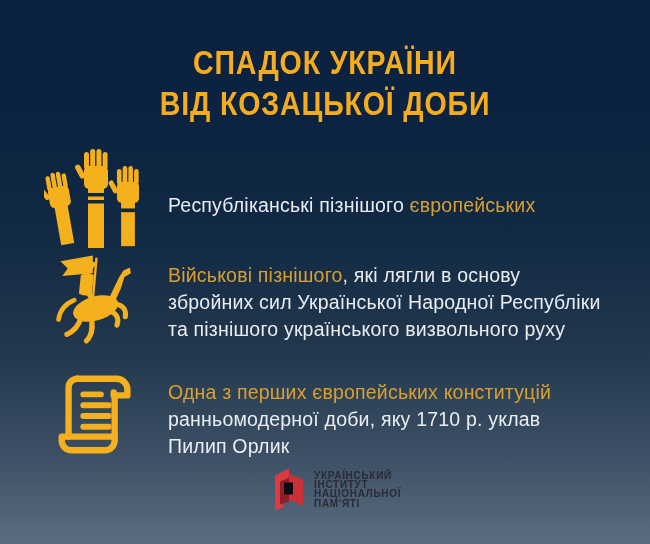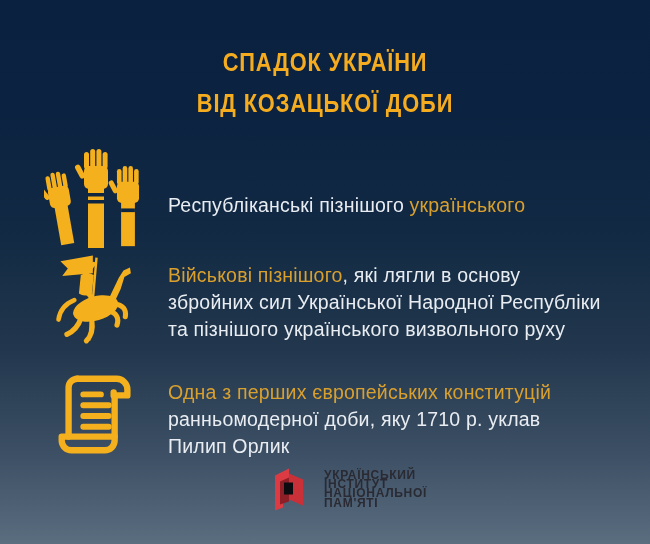--- a/index.html
+++ b/index.html
@@ -8,21 +8,21 @@
     width:650px;height:544px;
     overflow:hidden;
     font-family:"Liberation Sans", sans-serif;
     background:linear-gradient(180deg,
       #0a2240 0%, #0b2340 20%, #112943 42%,
       #22374d 64%, #3d5065 84%, #5b6e80 100%);
   }
   .title{
     position:absolute;top:42px;left:0;width:650px;
     text-align:center;color:#f5ac1f;
-    font-weight:700;font-size:26px;line-height:41px;
+    font-weight:700;font-size:34px;line-height:41px;
     letter-spacing:1px;
   }
   .title-line{display:block;transform:scaleX(0.84);transform-origin:50% 50%;}
   .icon{position:absolute;}
   .icon-hands{left:44px;top:148px;width:100px;height:100px;}
   .icon-horseman{left:40px;top:250px;width:102px;height:102px;}
   .icon-scroll{left:48px;top:366px;width:98px;height:98px;}
   .rowtext{
     position:absolute;left:168px;
     font-size:19.5px;line-height:27px;
@@ -30,22 +30,22 @@
     letter-spacing:0.2px;
   }
   .rowtext-1{top:192px;}
   .rowtext-2{top:262px;}
   .rowtext-3{top:379px;}
   .seg-white{color:#e9edf2;}
   .seg-gold{color:#d9a02e;}
   .logo{position:absolute;left:272px;top:465px;display:flex;}
   .logo-mark{width:34px;height:47px;}
   .logo-text{
-    margin-left:18px;padding-top:6px;
-    font-size:12px;line-height:9.2px;font-weight:700;
+    margin-left:8px;padding-top:6px;
+    font-size:10px;line-height:9.2px;font-weight:700;
     letter-spacing:0.7px;color:#2a2a33;
     text-transform:uppercase;
   }
 </style>
 </head>
 <body>
 
 <div class="canvas">
 
   <div class="title">
@@ -105,21 +105,21 @@
       <path d="M30,13 a9,9 0 0 0 -9,9 v50"></path>
       <path d="M68,30 v42"></path>
       <path d="M14,72 h54 v4 a10,10 0 0 1 -10,10 H24 a10,10 0 0 1 -10,-10 v-4"></path>
       <path d="M36,29 h18" stroke-width="6"></path>
       <path d="M36,40 h26" stroke-width="6"></path>
       <path d="M36,51 h26" stroke-width="6"></path>
       <path d="M36,62 h26" stroke-width="6"></path>
     </g>
   </svg>
 
-  <div class="rowtext rowtext-1"><span class="seg-white">Республіканські пізнішого </span><span class="seg-gold">українського</span></div>
+  <div class="rowtext rowtext-1"><span class="seg-white">Республіканські пізнішого </span><span class="seg-gold">європейських</span></div>
 
   <div class="rowtext rowtext-2"><span class="seg-gold">Військові пізнішого</span><span class="seg-white">, які лягли в основу
 збройних сил Української Народної Республіки
 та пізнішого українського визвольного руху</span></div>
 
   <div class="rowtext rowtext-3"><span class="seg-gold">Одна з перших європейських конституцій</span><span class="seg-white">
 ранньомодерної доби, яку 1710 р. уклав
 Пилип Орлик</span></div>
 
   <div class="logo">

